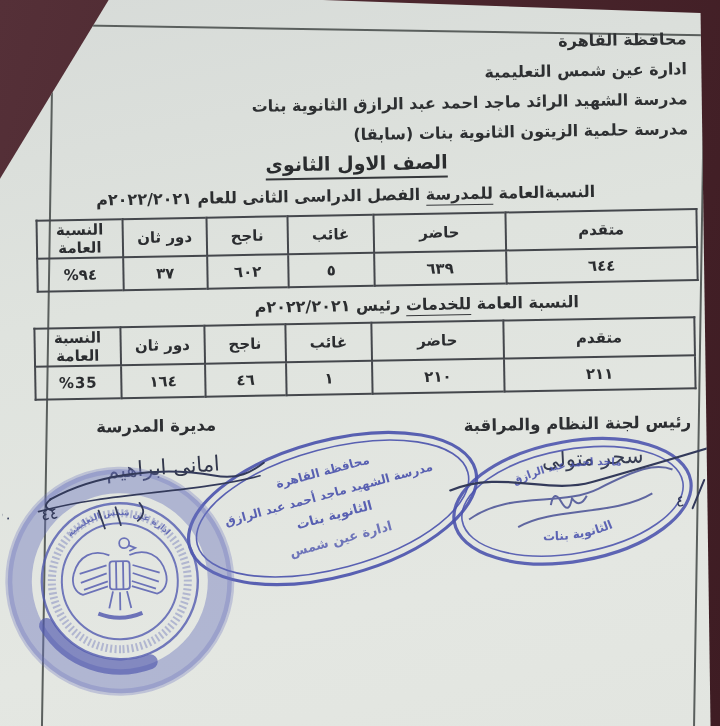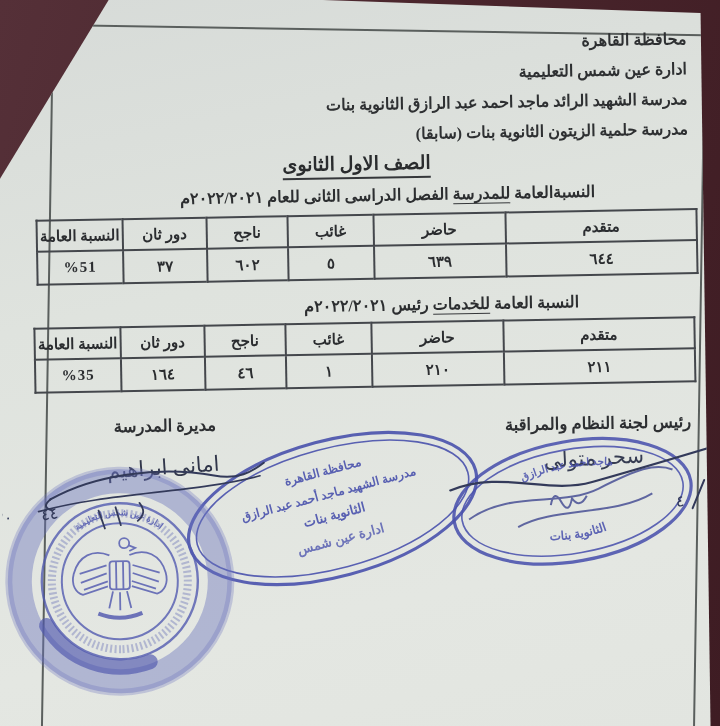--- a/index.html
+++ b/index.html
@@ -5,21 +5,20 @@
   html,body{margin:0;padding:0;}
   body{
     width:720px;height:726px;overflow:hidden;position:relative;
     background:linear-gradient(105deg,#553038 0%,#4b262d 45%,#3e1c23 100%);
     font-family:"DejaVu Sans", sans-serif;
   }
   .paper{
     position:absolute;inset:0;
     background:linear-gradient(168deg,#d7dbd8 0%,#dfe3de 38%,#e4e7e2 78%,#e2e5e0 100%);
     clip-path:polygon(15.7% -1%, 97.3% 1.8%, 98.7% 101%, -1% 101%, -0.6% 25.6%);
-    font-family:Liberation Serif, serif;
   }
   .frame{
     position:absolute;left:52px;top:24px;width:650px;height:780px;
     border:2px solid #5a5f5d;
     transform:rotate(0.9deg);transform-origin:top left;
   }
   .content{
     position:absolute;inset:0;direction:rtl;color:#2a2c2e;
     transform:rotate(-1deg);transform-origin:360px 360px;
   }
@@ -98,21 +97,21 @@
         <td>ناجح</td>
         <td>دور ثان</td>
         <td>النسبة العامة</td>
       </tr>
       <tr class="vl">
         <td>٦٤٤</td>
         <td>٦٣٩</td>
         <td>٥</td>
         <td>٦٠٢</td>
         <td>٣٧</td>
-        <td><span class="ltr-override">%51</span></td>
+        <td><span class="ltr-override">%٩٤</span></td>
       </tr>
     </tbody>
       </table>
 
     <div class="caption caption-2">
       <span>النسبة العامة </span><span class="u">للخدمات</span><span> رئيس </span><span class="year">٢٠٢٢/٢٠٢١م</span>
     </div>
 
     <table class="res t2">
       <colgroup>

